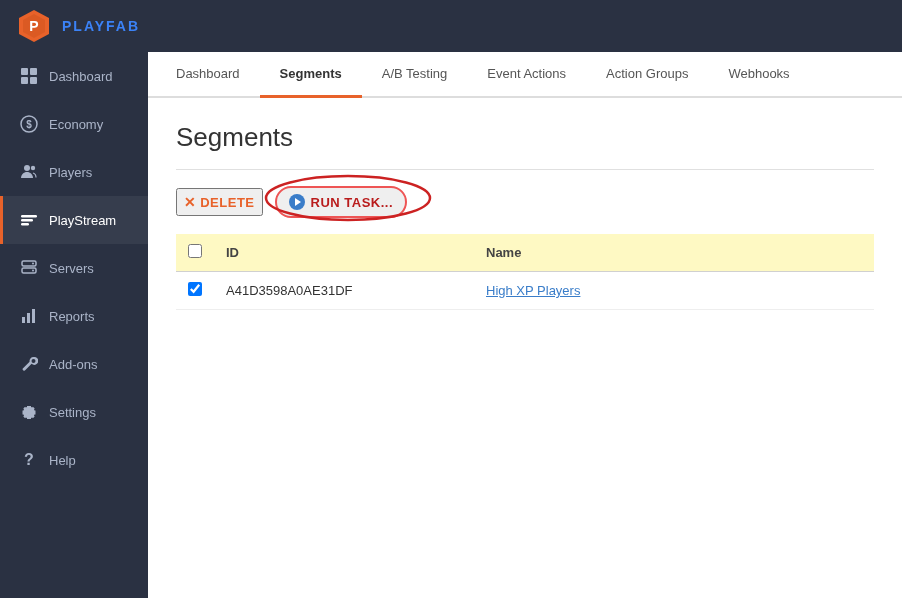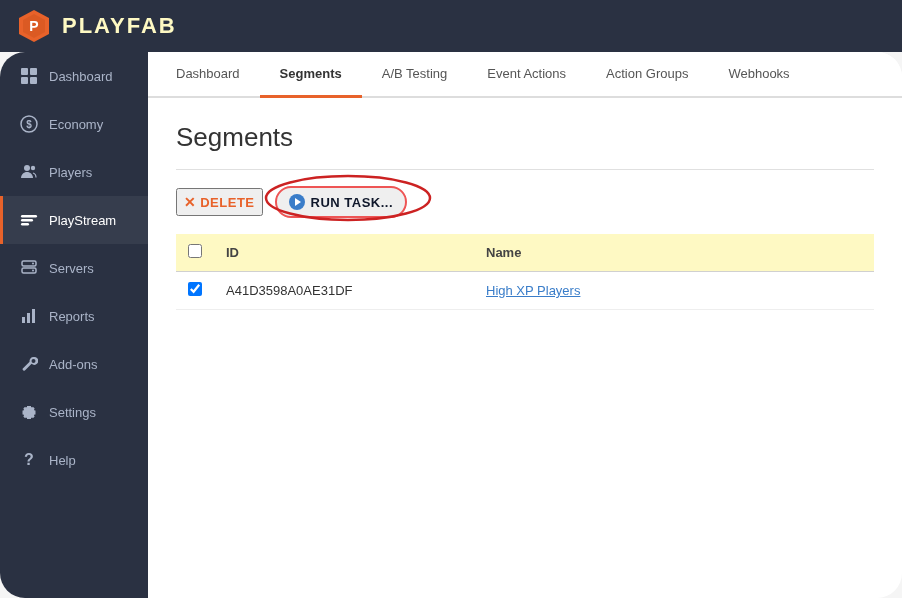--- a/index.html
+++ b/index.html
@@ -17,32 +17,31 @@
     .logo-area {
       display: flex;
       align-items: center;
       gap: 10px;
     }
     .logo-icon {
       width: 36px;
       height: 36px;
     }
     .logo-text {
-      color: #fef9c3;
-      font-size: 22px;
+      color: #3b82f6;
+      font-size: 14px;
       font-weight: 700;
       letter-spacing: 2px;
     }
 
     
     .main-layout {
       display: flex;
       flex: 1;
       overflow: hidden;
-      border-radius: 25px;
     }
 
     
     .sidebar {
       width: 148px;
       background: #2a3142;
       display: flex;
       flex-direction: column;
       flex-shrink: 0;
       overflow-y: auto;
@@ -144,21 +143,21 @@
     }
     .btn-delete .x-icon {
       font-size: 14px;
       color: #e8622a;
     }
 
     .btn-run-task {
       display: flex;
       align-items: center;
       gap: 6px;
-      color: #0f172a;
+      color: #b91c1c;
       font-size: 13px;
       font-weight: 600;
       cursor: pointer;
       text-transform: uppercase;
       letter-spacing: 0.5px;
       padding: 6px 12px;
       border: 2px solid #e55;
       border-radius: 20px;
       position: relative;
     }

